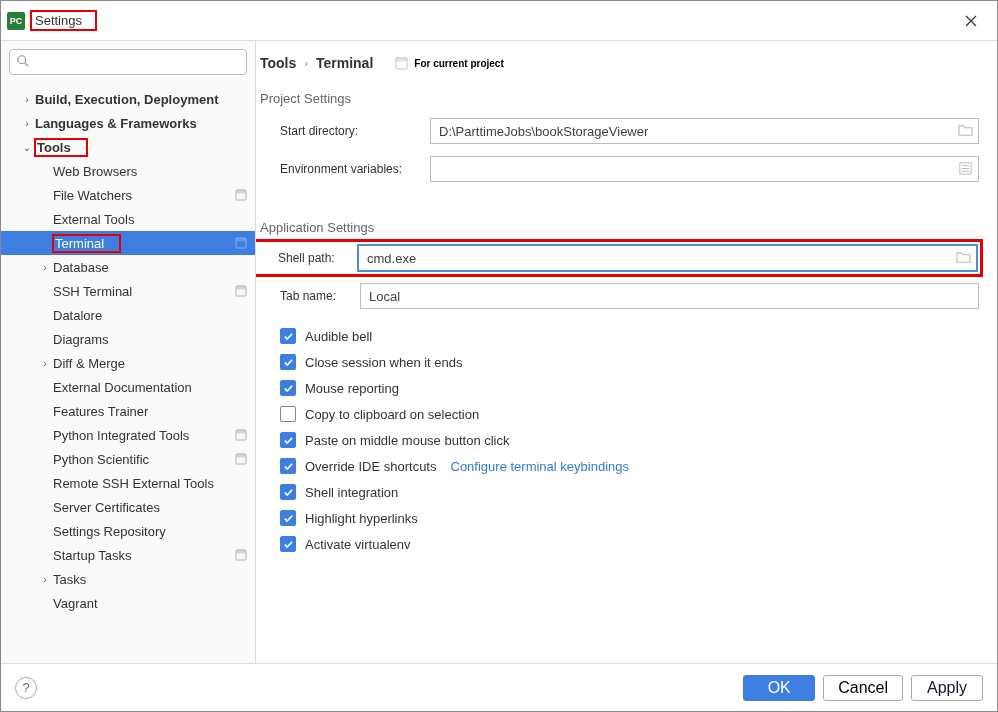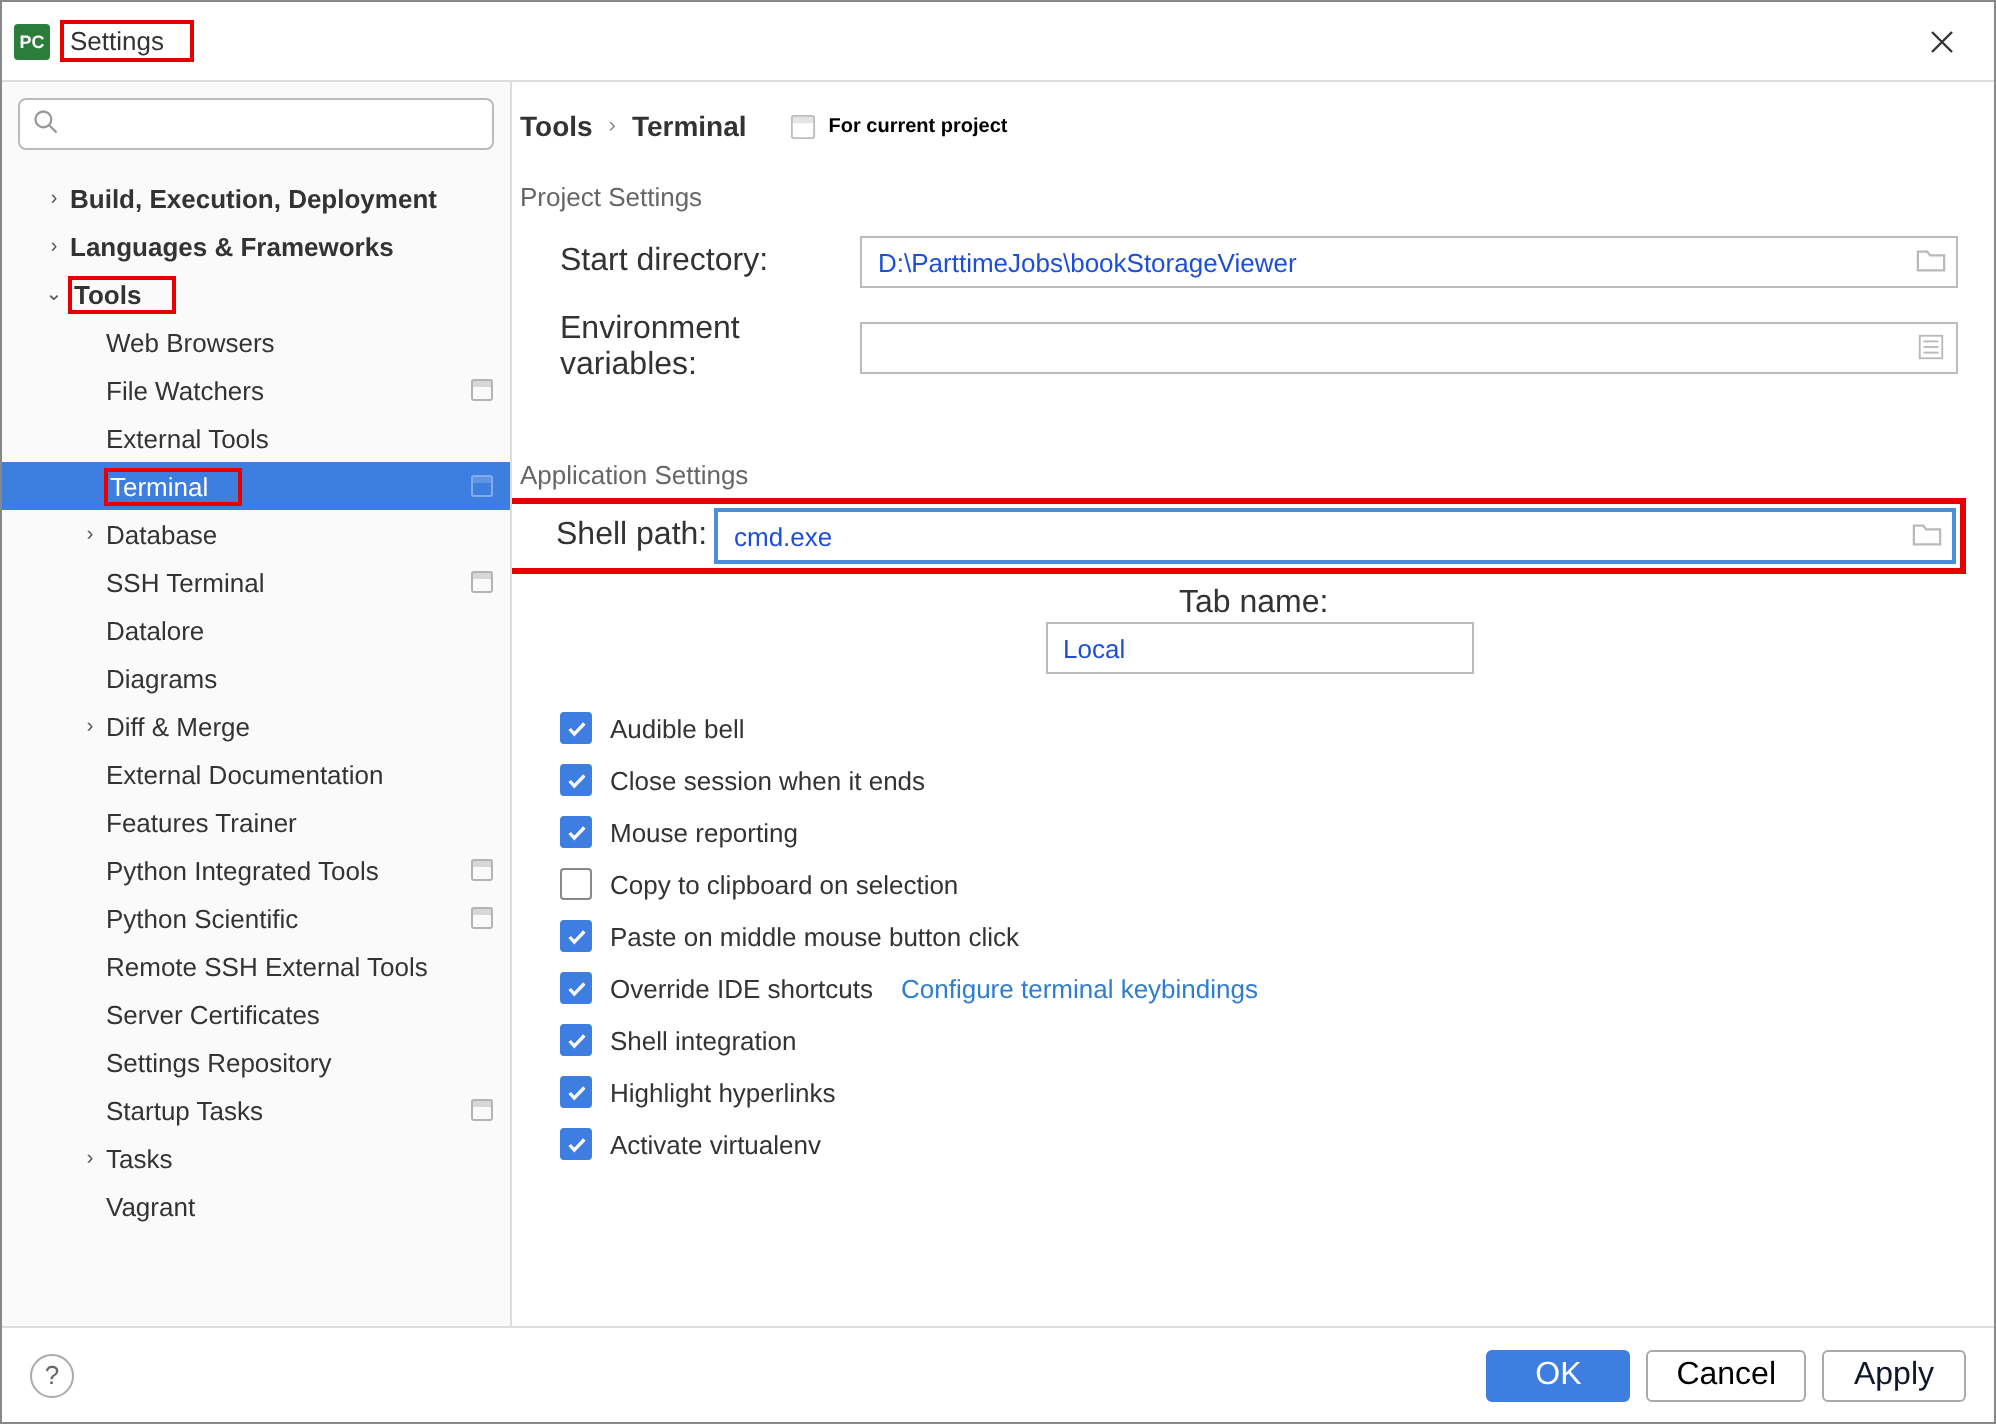--- a/index.html
+++ b/index.html
@@ -28,24 +28,24 @@
 .lvl0 { padding-left: 20px; }
 .lvl1 { padding-left: 38px; }
 .content { flex: 1; display: flex; flex-direction: column; padding: 0 18px 0 0; overflow: hidden; }
 .crumb-row { display: flex; align-items: center; padding: 14px 0 12px 4px; font-size: 14px; }
 .crumb-bold { font-weight: 700; }
 .crumb-sep { margin: 0 8px; color: #888; font-size: 11px; }
 .scope-icon { width: 13px; height: 13px; margin: 0 6px 0 22px; opacity: .55; }
 .scope-text { color: #000000; font-size: 10px; font-weight: bold; }
 .section-title { color: #666; font-size: 13px; margin: 8px 0 6px 4px; }
 .form-row { display: flex; align-items: center; margin: 6px 0; padding-left: 24px; }
-.form-label { width: 150px; font-size: 16px; }
+.form-label { width: 150px; font-size: 12px; }
 .form-label.narrow { width: 80px; }
 .form-input-wrap { flex: 1; position: relative; }
-.form-input { width: 100%; height: 26px; border: 1px solid #bbb; padding: 0 28px 0 8px; font-size: 13px; color: #1d4ed8; background: #fff; }
+.form-input { width: 100%; height: 26px; border: 1px solid #bbb; padding: 0 28px 0 8px; font-size: 13px; color: #404040; background: #fff; }
 .form-input.focused { border: 1px solid #4a90d9; box-shadow: 0 0 0 1px #4a90d9; }
 .trail-icon { position: absolute; right: 6px; top: 5px; width: 15px; height: 15px; opacity: .45; }
 .red-box-wide { outline: 3px solid #e60000; outline-offset: 1px; padding: 2px; margin: 2px 0; }
 .check-row { display: flex; align-items: center; padding: 5px 0 5px 24px; }
 .chk { width: 16px; height: 16px; border: 1px solid #888; border-radius: 2px; margin-right: 9px; display: flex; align-items: center; justify-content: center; background: #fff; }
 .chk.on { background: #3e7ee0; border-color: #3e7ee0; }
 .chk.on svg { stroke: #fff; }
 .chk-label { font-size: 13px; }
 .link { color: #2f7dd0; margin-left: 14px; font-size: 13px; cursor: pointer; }
 .footer { height: 48px; border-top: 1px solid #ddd; display: flex; align-items: center; padding: 0 14px; }
@@ -246,21 +246,21 @@
           <div class="form-label narrow">Shell path:</div>
           <div class="form-input-wrap">
             <input class="form-input focused" value="cmd.exe" style="">
             <svg class="trail-icon" viewBox="0 0 16 16">
                 <path d="M1 3h5l1.5 2H15v8H1z" fill="none" stroke="#666" stroke-width="1.2"></path>
               </svg>
           </div>
         </div>
       </div>
 
-      <div class="form-row" style="margin-top:8px;flex-direction:column;">
+      <div class="form-row" style="margin-top:8px;">
         <div class="form-label narrow">Tab name:</div>
         <div class="form-input-wrap">
           <input class="form-input" value="Local" style="">
         </div>
       </div>
 
       <div id="checks" style="margin-top:8px;">
           <div class="check-row">
             <div class="chk on">
               <svg width="11" height="11" viewBox="0 0 12 12">

